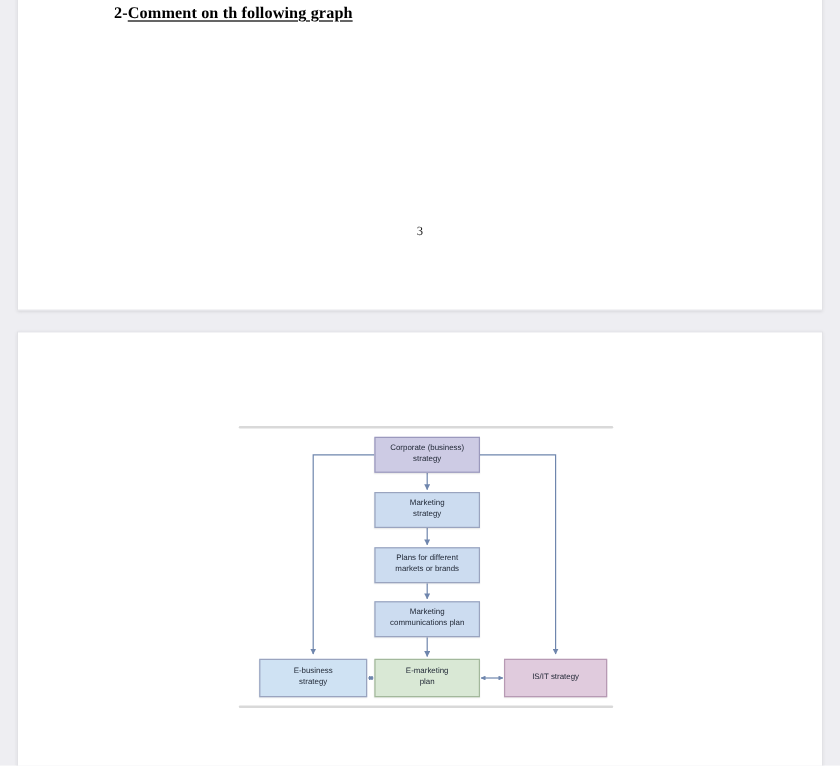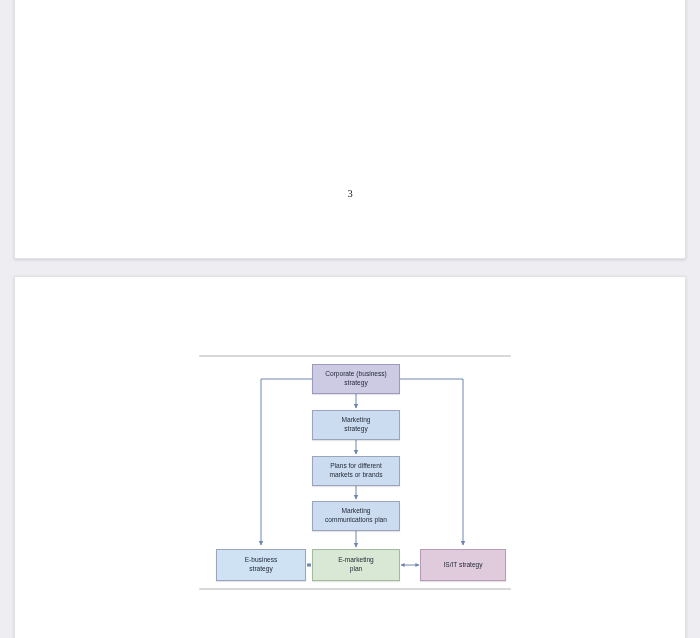--- a/index.html
+++ b/index.html
@@ -132,20 +132,21 @@
     width: 312px;
     height: 240px;
     overflow: visible;
   }
 </style>
 </head>
 <body>
 
 <div class="page" id="page-1">
 
+  <div class="doc-heading"><span>2-</span><span class="u">Comment on th following graph</span></div>
 
   <div class="page-number">3</div>
 </div>
 
 <div class="page" id="page-2">
 
   <div class="figure">
 
     <div class="rule top"></div>
     <div class="rule bottom"></div>

